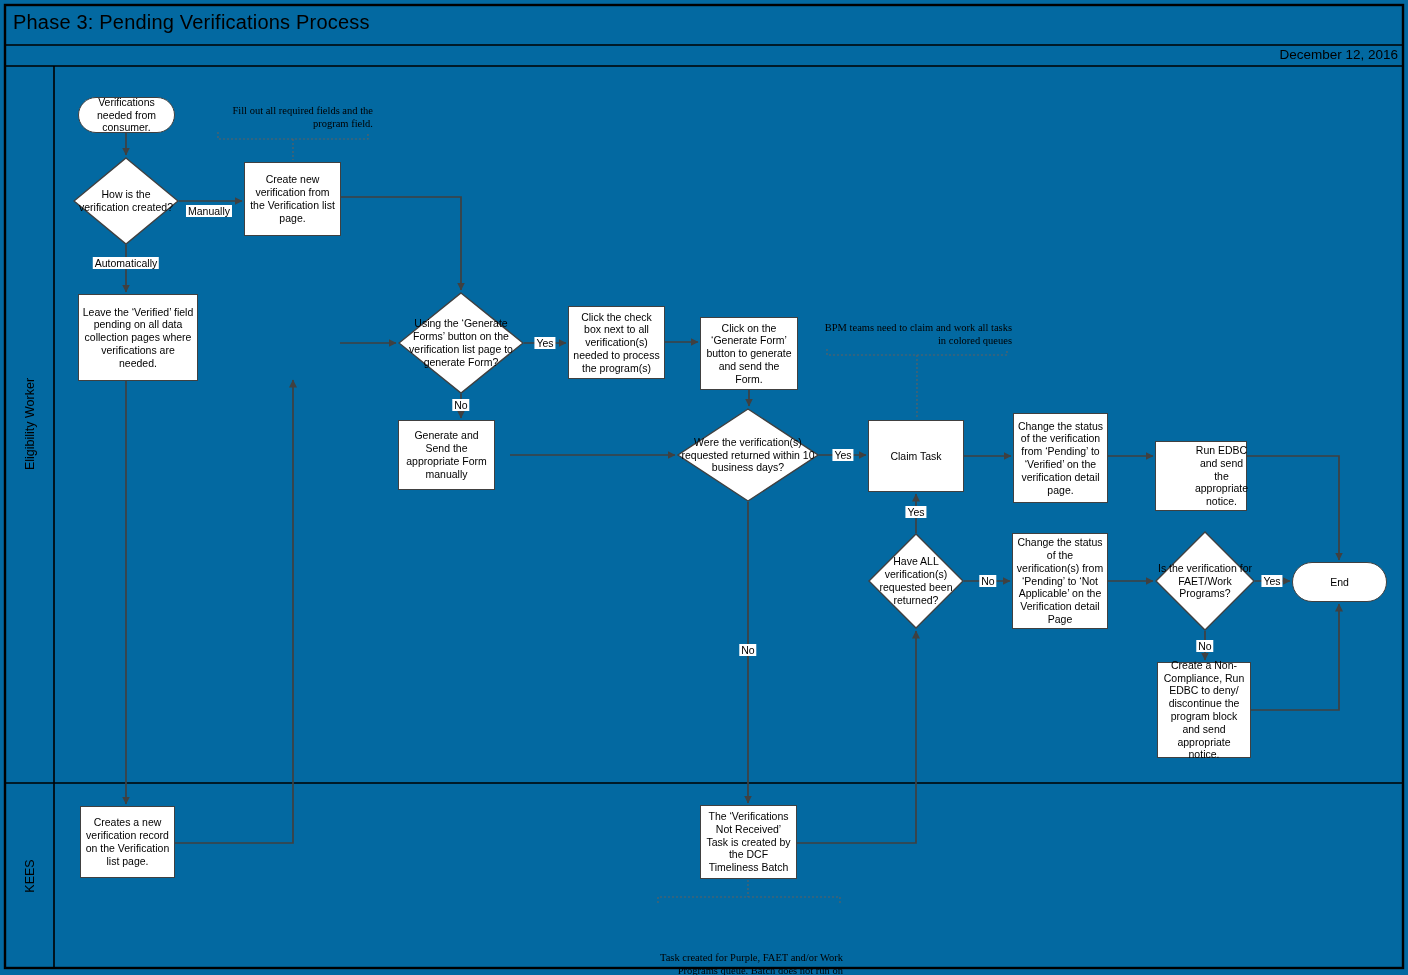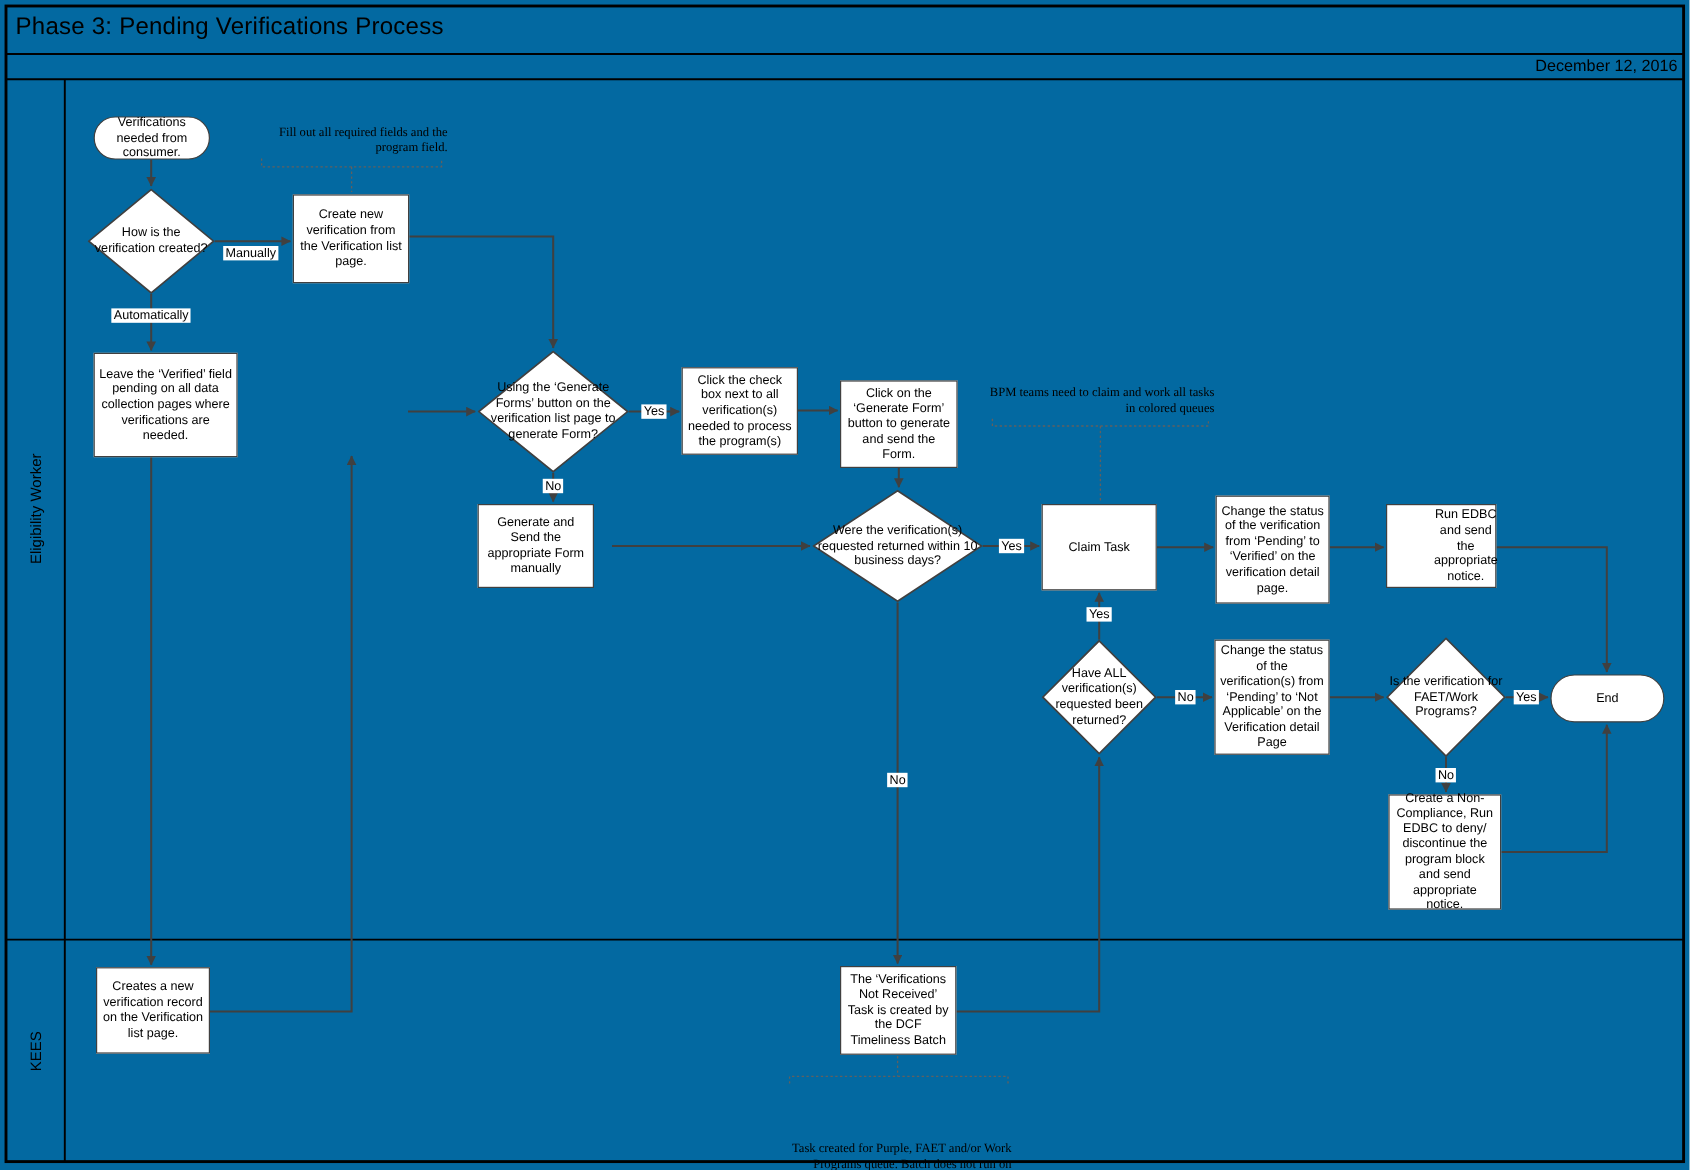--- a/index.html
+++ b/index.html
@@ -140,21 +140,21 @@
   </div>
 
   <div class="node box" style="left:868px; top:420px; width:96px; height:72px;">
     <span>Claim Task</span>
   </div>
 
   <div class="node box" style="left:1013px; top:413px; width:95px; height:90px;">
     <span>Change the status of the verification from ‘Pending’ to ‘Verified’ on the verification detail page.</span>
   </div>
 
-  <div class="node box" style="left:1155px; top:420px; width:92px; height:70px;padding-left:44px;">
+  <div class="node box" style="left:1155px; top:441px; width:92px; height:70px;padding-left:44px;">
     <span>Run EDBC and send the appropriate notice.</span>
   </div>
 
   <div class="node diamond" style="left:868px; top:533px; width:96px; height:96px;">
     <svg width="96" height="96">
         <polygon points="48,1 95,48 48,95 1,48" fill="#fff" stroke="#404040" stroke-width="1.4"></polygon>
       </svg>
     <span class="dtext">Have ALL verification(s) requested been returned?</span>
   </div>
 

